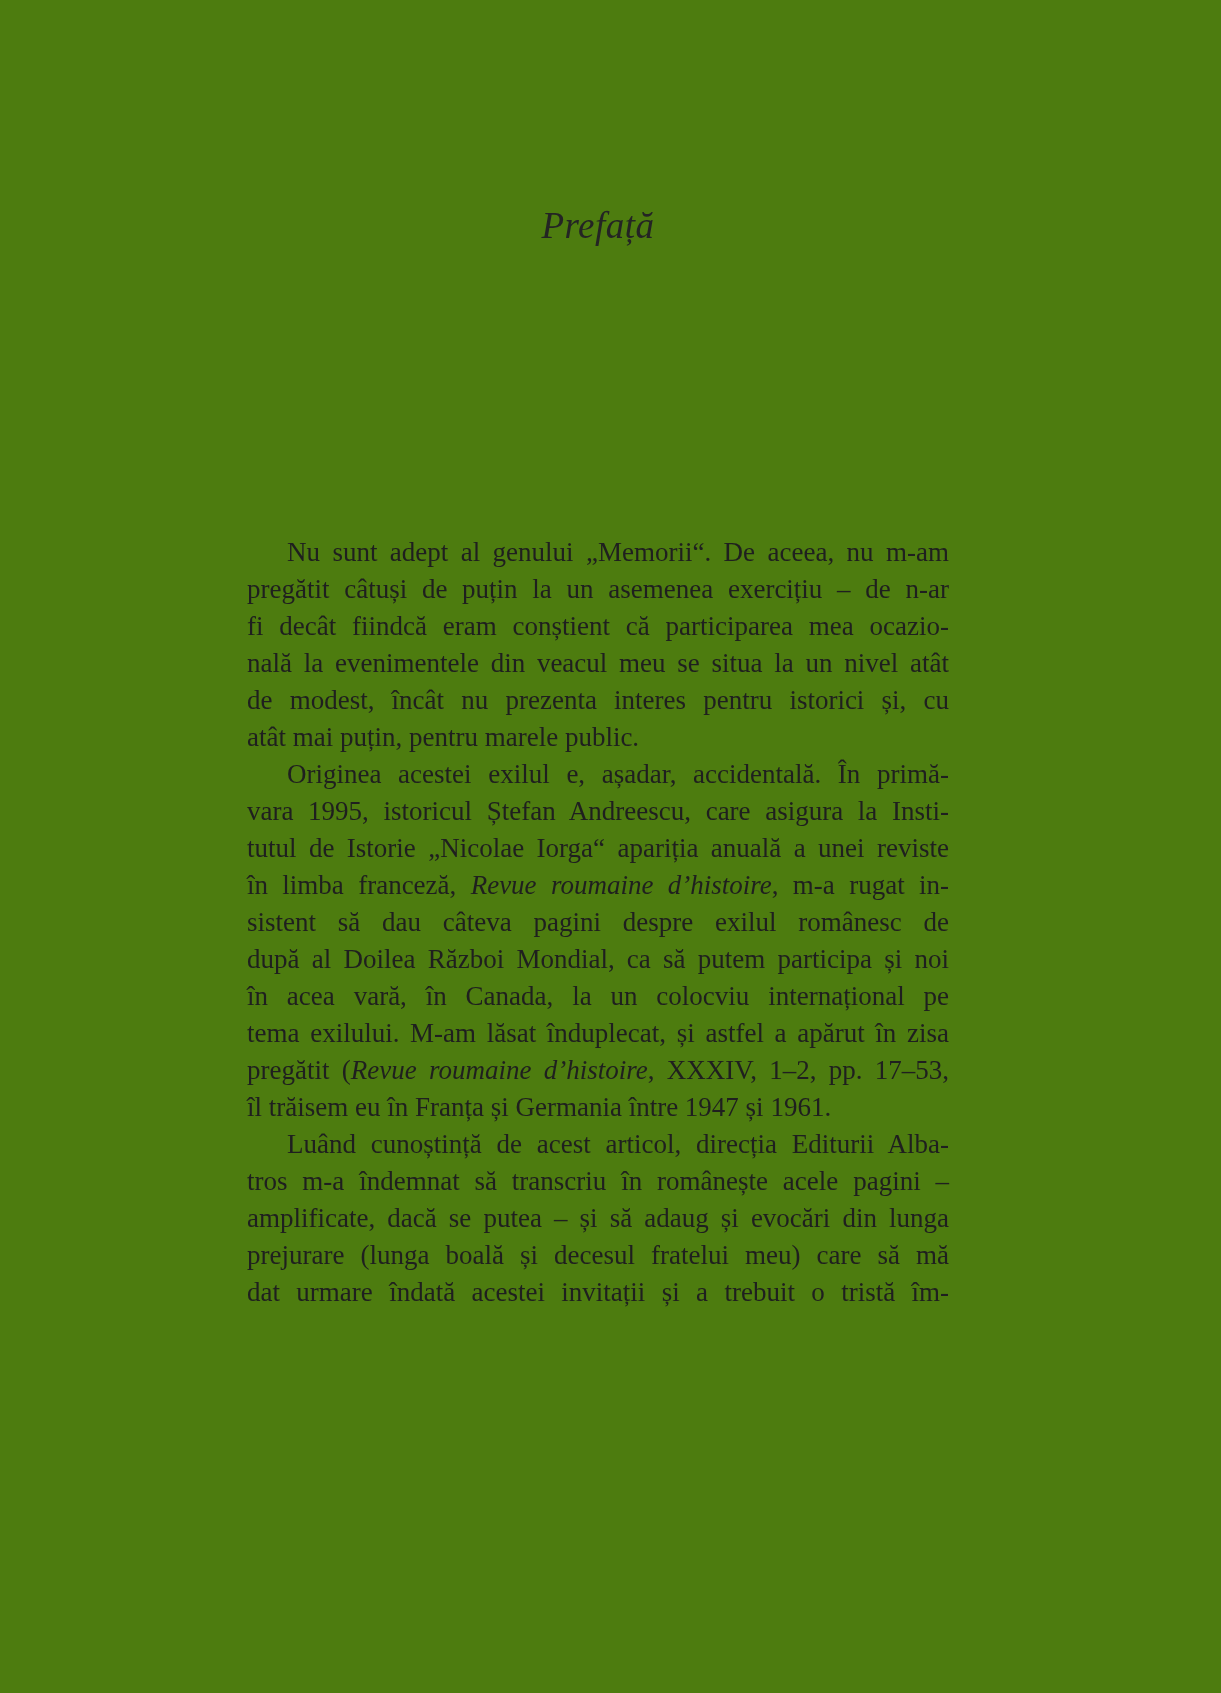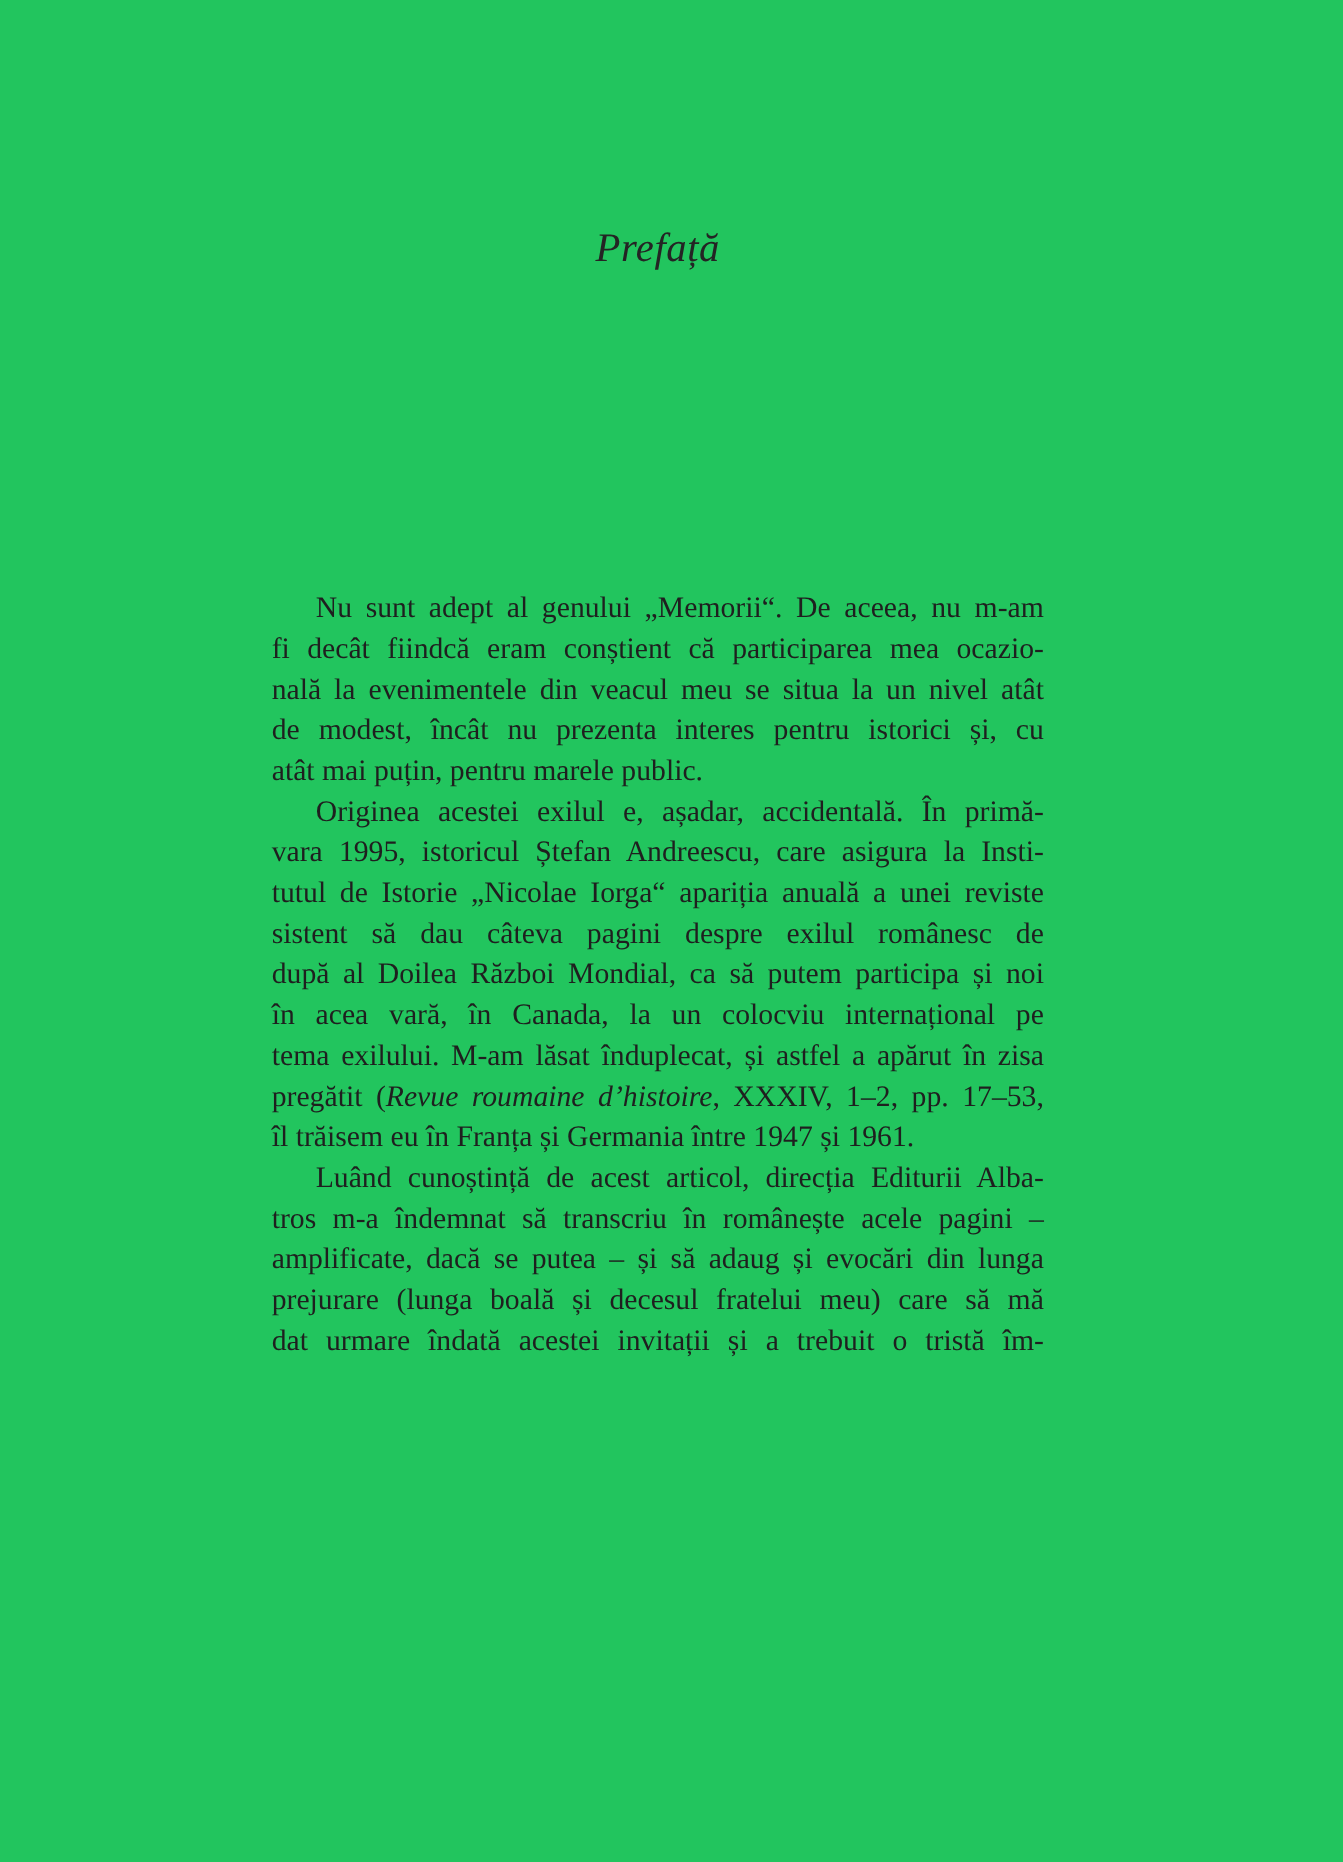--- a/index.html
+++ b/index.html
@@ -4,21 +4,21 @@
 <style>
   html, body {
     margin: 0;
     padding: 0;
     background: #ffffff;
   }
   .page {
     position: relative;
     width: 1221px;
     height: 1693px;
-    background: #22c55e;
+    background: #4d7c0f;
     overflow: hidden;
     font-family: "Liberation Serif", serif;
     color: #1f1f1f;
   }
   .chapter-title {
     position: absolute;
     top: 204px;
     left: 247px;
     width: 702px;
     text-align: center;
@@ -49,29 +49,31 @@
 </style>
 </head>
 <body>
 
 <div class="page">
   <div class="chapter-title">Prefață</div>
 
   <div class="text-block">
     <div class="paragraph">
         <div class="line indent"><span>Nu sunt adept al genului „Memorii“. De aceea, nu m-am</span></div>
+        <div class="line"><span>pregătit câtuși de puțin la un asemenea exercițiu – de n-ar</span></div>
         <div class="line"><span>fi decât fiindcă eram conștient că participarea mea ocazio-</span></div>
         <div class="line"><span>nală la evenimentele din veacul meu se situa la un nivel atât</span></div>
         <div class="line"><span>de modest, încât nu prezenta interes pentru istorici și, cu</span></div>
         <div class="line last"><span>atât mai puțin, pentru marele public.</span></div>
       </div>
     <div class="paragraph">
         <div class="line indent"><span>Originea acestei exilul e, așadar, accidentală. În primă-</span></div>
         <div class="line"><span>vara 1995, istoricul Ștefan Andreescu, care asigura la Insti-</span></div>
         <div class="line"><span>tutul de Istorie „Nicolae Iorga“ apariția anuală a unei reviste</span></div>
+        <div class="line"><span>în limba franceză, </span><span class="italic">Revue roumaine d’histoire</span><span>, m-a rugat in-</span></div>
         <div class="line"><span>sistent să dau câteva pagini despre exilul românesc de</span></div>
         <div class="line"><span>după al Doilea Război Mondial, ca să putem participa și noi</span></div>
         <div class="line"><span>în acea vară, în Canada, la un colocviu internațional pe</span></div>
         <div class="line"><span>tema exilului. M-am lăsat înduplecat, și astfel a apărut în zisa</span></div>
         <div class="line"><span>pregătit (</span><span class="italic">Revue roumaine d’histoire</span><span>, XXXIV, 1–2, pp. 17–53,</span></div>
         <div class="line last"><span>îl trăisem eu în Franța și Germania între 1947 și 1961.</span></div>
       </div>
     <div class="paragraph">
         <div class="line indent"><span>Luând cunoștință de acest articol, direcția Editurii Alba-</span></div>
         <div class="line"><span>tros m-a îndemnat să transcriu în românește acele pagini –</span></div>

